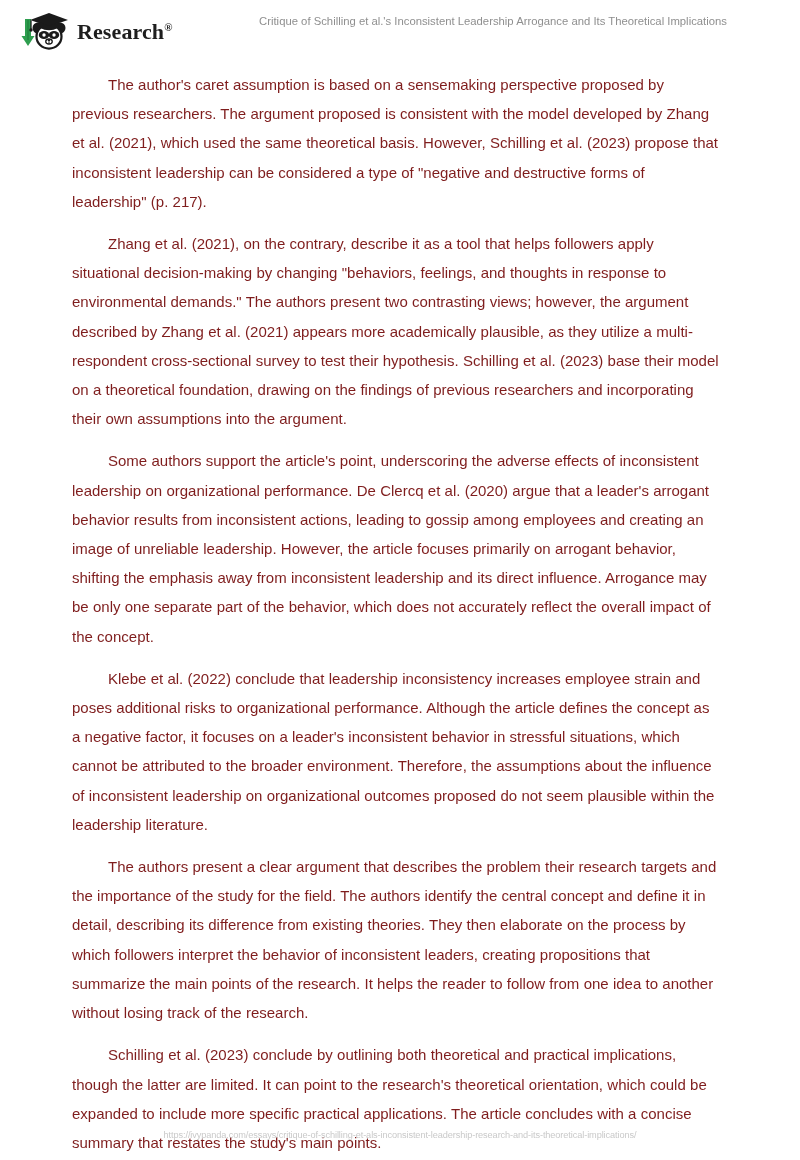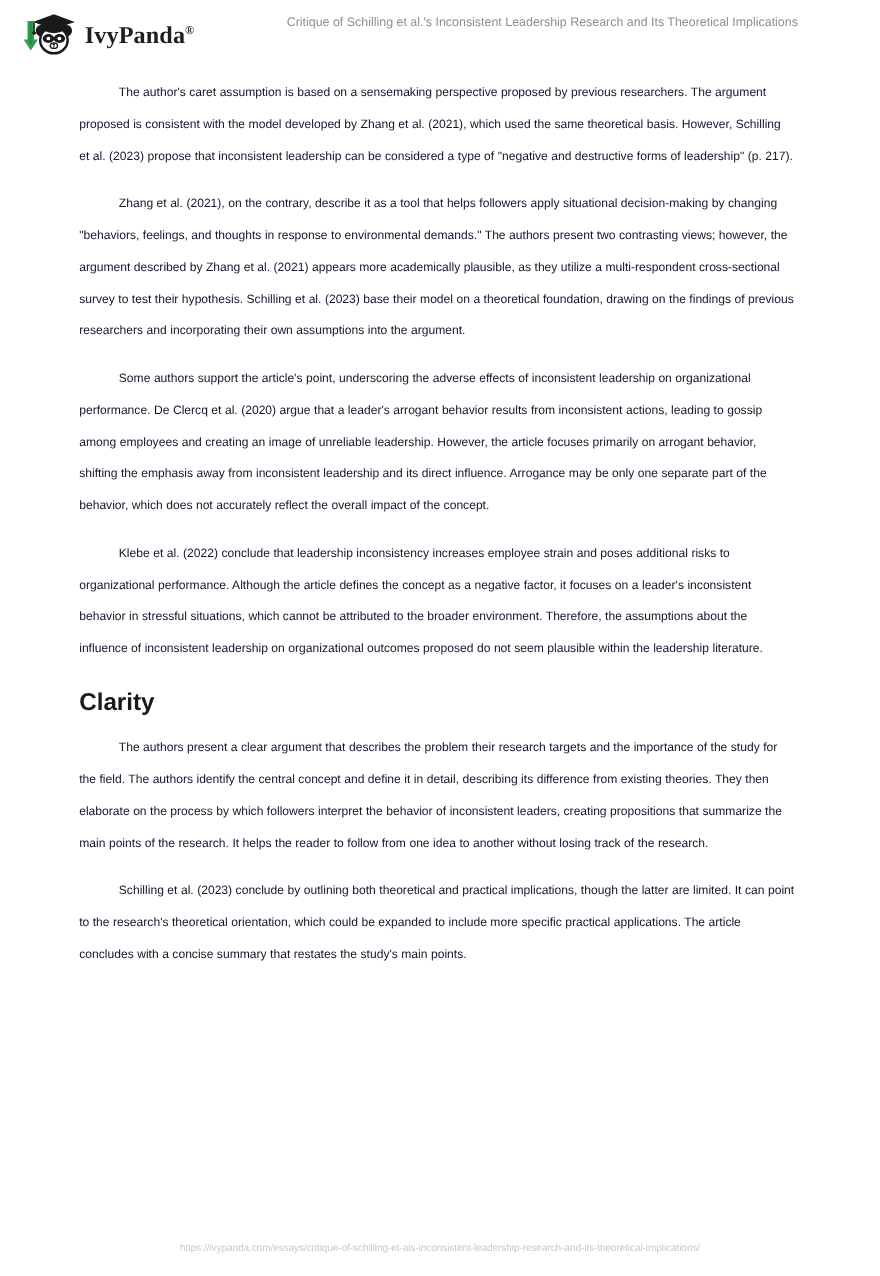--- a/index.html
+++ b/index.html
@@ -74,23 +74,23 @@
 
   
   .doc-body {
     position: absolute;
     left: 72px;
     top: 70px;
     width: 650px;
   }
 
   .para {
-    font-size: 11px;
+    font-size: 15px;
     line-height: 29.2px;
-    color: #0f172a;
+    color: #7f1d1d;
     text-indent: 36px;
     margin: 0 0 13px 0;
     text-align: left;
     word-spacing: 0.1px;
   }
 
   .section-heading {
     font-size: 22px;
     font-weight: bold;
     color: #1a1a1a;
@@ -140,31 +140,30 @@
       <ellipse cx="62" cy="65" rx="6.5" ry="5" fill="#ffffff" stroke="#1a1a1a" stroke-width="2.6"></ellipse>
       <ellipse cx="62" cy="62.5" rx="2.6" ry="2" fill="#1a1a1a"></ellipse>
       <path d="M62 64.5 L62 69" stroke="#1a1a1a" stroke-width="2" fill="none"></path>
 
       <path d="M62 8 L100 22 L62 35 L24 22 Z" fill="#1a1a1a"></path>
       <path d="M44 27 L44 38 Q62 47 80 38 L80 27 L62 34 Z" fill="#1a1a1a"></path>
 
       <path d="M26 23 L26 40" stroke="#1a1a1a" stroke-width="2.6" fill="none"></path>
       <circle cx="26" cy="42" r="3.4" fill="#1a1a1a"></circle>
     </svg>
-    <span class="brand-text"><span>IvyPanda</span><span class="reg">®</span></span>
+    <span class="brand-text"><span>Research</span><span class="reg">®</span></span>
   </div>
 
-  <div class="header-title">Critique of Schilling et al.'s Inconsistent Leadership Research and Its Theoretical Implications</div>
+  <div class="header-title">Critique of Schilling et al.'s Inconsistent Leadership Arrogance and Its Theoretical Implications</div>
 </div>
 
 <div class="doc-body" id="doc-body">
     <p class="para">The author's caret assumption is based on a sensemaking perspective proposed by previous researchers. The argument proposed is consistent with the model developed by Zhang et al. (2021), which used the same theoretical basis. However, Schilling et al. (2023) propose that inconsistent leadership can be considered a type of "negative and destructive forms of leadership" (p. 217).</p>
     <p class="para">Zhang et al. (2021), on the contrary, describe it as a tool that helps followers apply situational decision-making by changing "behaviors, feelings, and thoughts in response to environmental demands." The authors present two contrasting views; however, the argument described by Zhang et al. (2021) appears more academically plausible, as they utilize a multi-respondent cross-sectional survey to test their hypothesis. Schilling et al. (2023) base their model on a theoretical foundation, drawing on the findings of previous researchers and incorporating their own assumptions into the argument.</p>
     <p class="para">Some authors support the article's point, underscoring the adverse effects of inconsistent leadership on organizational performance. De Clercq et al. (2020) argue that a leader's arrogant behavior results from inconsistent actions, leading to gossip among employees and creating an image of unreliable leadership. However, the article focuses primarily on arrogant behavior, shifting the emphasis away from inconsistent leadership and its direct influence. Arrogance may be only one separate part of the behavior, which does not accurately reflect the overall impact of the concept.</p>
     <p class="para">Klebe et al. (2022) conclude that leadership inconsistency increases employee strain and poses additional risks to organizational performance. Although the article defines the concept as a negative factor, it focuses on a leader's inconsistent behavior in stressful situations, which cannot be attributed to the broader environment. Therefore, the assumptions about the influence of inconsistent leadership on organizational outcomes proposed do not seem plausible within the leadership literature.</p>
-    <h2 class="section-heading">Clarity</h2>
     <p class="para">The authors present a clear argument that describes the problem their research targets and the importance of the study for the field. The authors identify the central concept and define it in detail, describing its difference from existing theories. They then elaborate on the process by which followers interpret the behavior of inconsistent leaders, creating propositions that summarize the main points of the research. It helps the reader to follow from one idea to another without losing track of the research.</p>
     <p class="para">Schilling et al. (2023) conclude by outlining both theoretical and practical implications, though the latter are limited. It can point to the research's theoretical orientation, which could be expanded to include more specific practical applications. The article concludes with a concise summary that restates the study's main points.</p>
   </div>
 
 <div class="page-footer">
   <span class="footer-url">https://ivypanda.com/essays/critique-of-schilling-et-als-inconsistent-leadership-research-and-its-theoretical-implications/</span>
 </div>
 
 </body></html>

